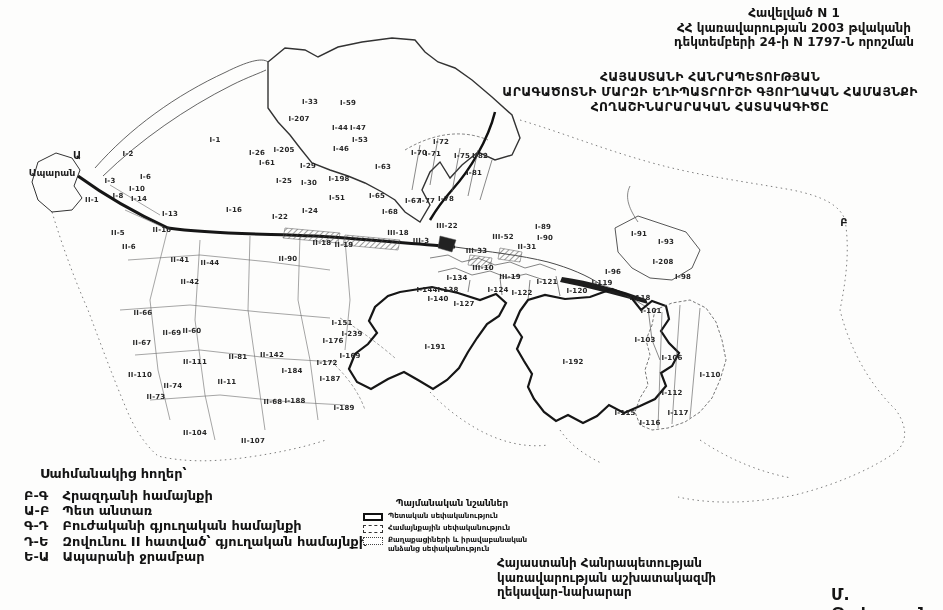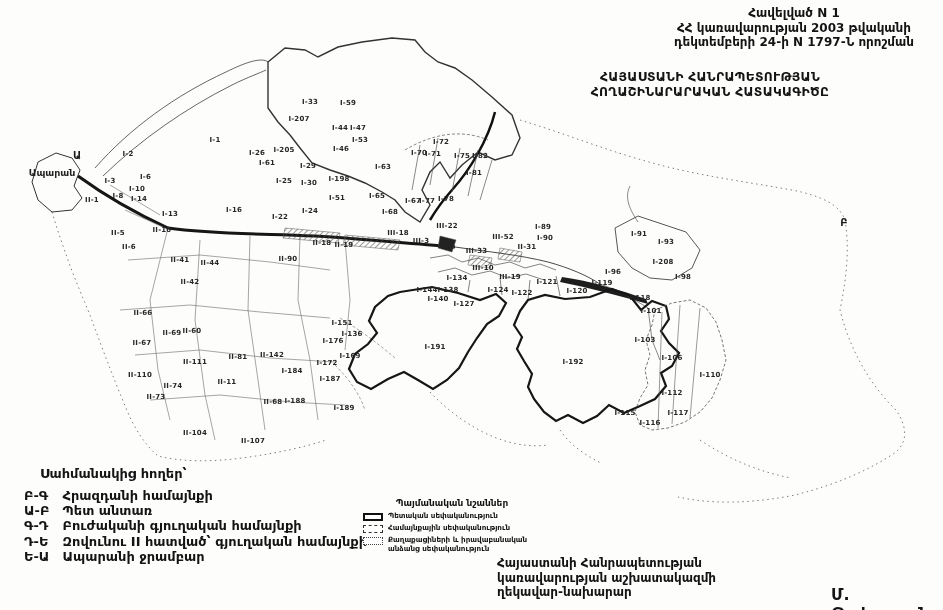--- a/index.html
+++ b/index.html
@@ -40,20 +40,21 @@
 <div id="page">
 
   <div class="abs" id="annex">
     <div>Հավելված N 1</div>
     <div>ՀՀ կառավարության 2003 թվականի</div>
     <div>դեկտեմբերի 24-ի N 1797-Ն որոշման</div>
   </div>
 
   <div class="abs" id="maptitle">
     <div>ՀԱՅԱՍՏԱՆԻ ՀԱՆՐԱՊԵՏՈՒԹՅԱՆ</div>
+    <div>ԱՐԱԳԱԾՈՏՆԻ ՄԱՐԶԻ ԵՂԻՊԱՏՐՈՒՇԻ ԳՅՈՒՂԱԿԱՆ ՀԱՄԱՅՆՔԻ</div>
     <div>ՀՈՂԱՇԻՆԱՐԱՐԱԿԱՆ ՀԱՏԱԿԱԳԻԾԸ</div>
   </div>
 
   <div class="abs" id="map-layer">
     <svg width="943" height="610" viewBox="0 0 943 610">
       <defs>
         <pattern id="hatch" width="4" height="4" patternUnits="userSpaceOnUse" patternTransform="rotate(45)">
           <line x1="0" y1="0" x2="0" y2="4" stroke="#4a4a4a" stroke-width="1.1"></line>
         </pattern>
       </defs>
@@ -209,21 +210,21 @@
         <span class="plabel" style="left: 645px; top: 340px;">I-103</span>
         <span class="plabel" style="left: 672px; top: 358px;">I-106</span>
         <span class="plabel" style="left: 710px; top: 375px;">I-110</span>
         <span class="plabel" style="left: 672px; top: 393px;">I-112</span>
         <span class="plabel" style="left: 625px; top: 413px;">I-115</span>
         <span class="plabel" style="left: 650px; top: 423px;">I-116</span>
         <span class="plabel" style="left: 678px; top: 413px;">I-117</span>
         <span class="plabel" style="left: 435px; top: 347px;">I-191</span>
         <span class="plabel" style="left: 573px; top: 362px;">I-192</span>
         <span class="plabel" style="left: 342px; top: 323px;">I-151</span>
-        <span class="plabel" style="left: 352px; top: 334px;">I-136</span>
+        <span class="plabel" style="left: 352px; top: 334px;">I-239</span>
         <span class="plabel" style="left: 333px; top: 341px;">I-176</span>
         <span class="plabel" style="left: 350px; top: 356px;">I-169</span>
         <span class="plabel" style="left: 327px; top: 363px;">I-172</span>
         <span class="plabel" style="left: 330px; top: 379px;">I-187</span>
         <span class="plabel" style="left: 292px; top: 371px;">I-184</span>
         <span class="plabel" style="left: 344px; top: 408px;">I-189</span>
         <span class="plabel" style="left: 295px; top: 401px;">I-188</span>
         <span class="plabel" style="left: 143px; top: 313px;">II-66</span>
         <span class="plabel" style="left: 172px; top: 333px;">II-69</span>
         <span class="plabel" style="left: 192px; top: 331px;">II-60</span>

